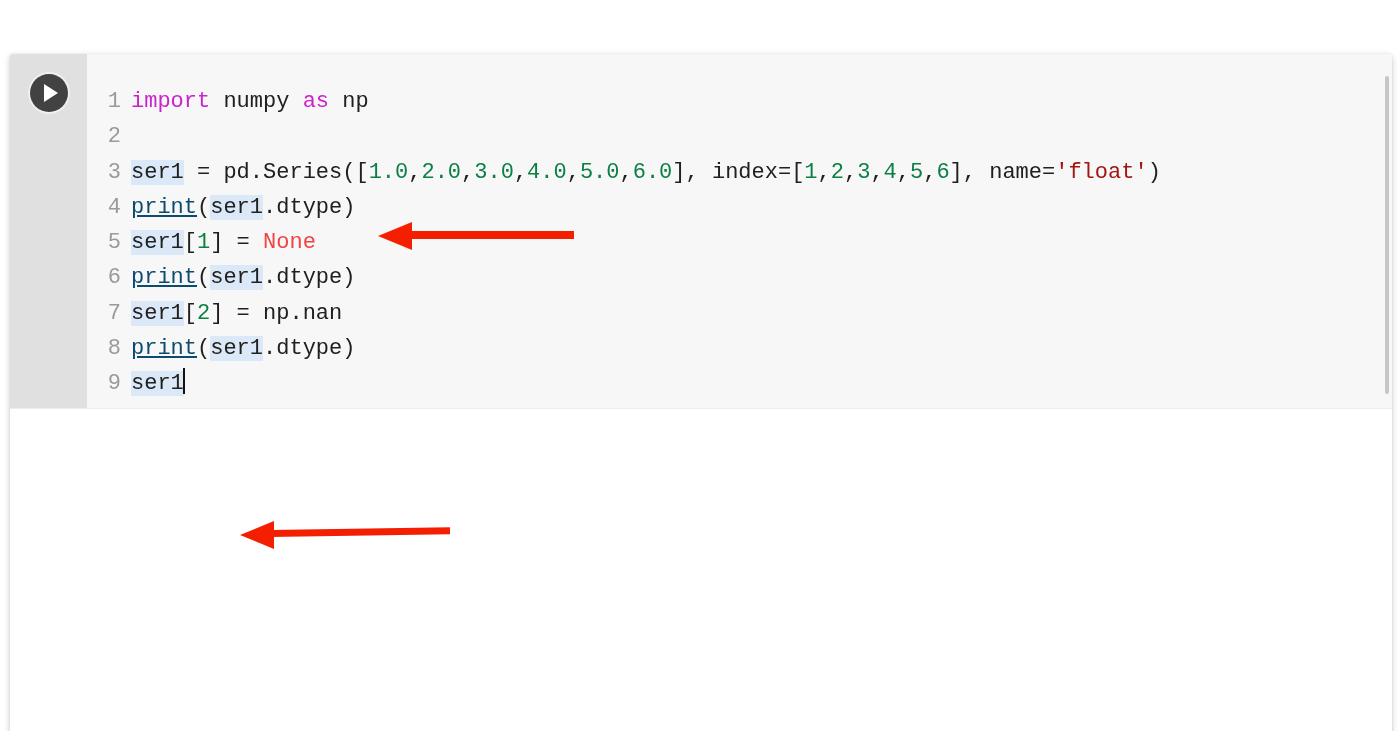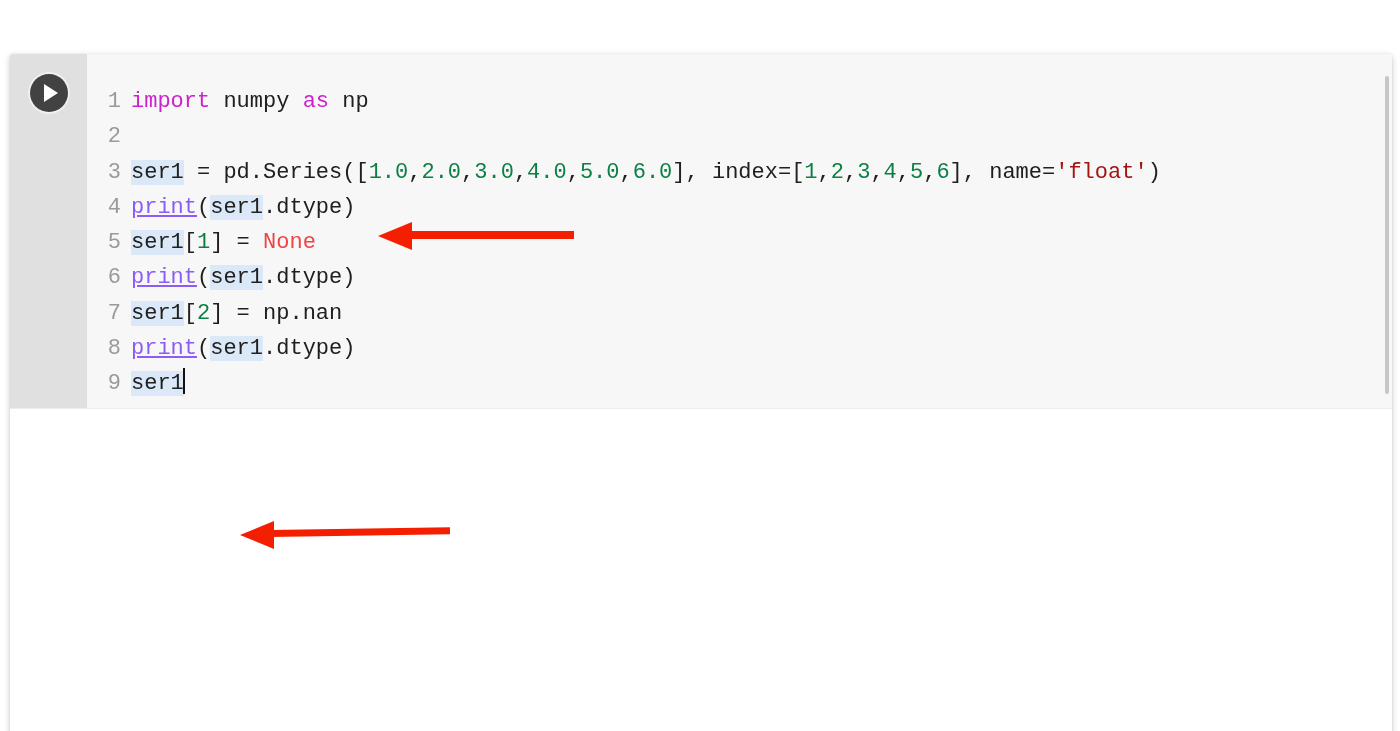--- a/index.html
+++ b/index.html
@@ -104,21 +104,21 @@
     box-sizing: border-box;
     -webkit-user-select: none;
     user-select: none;
   }
 
   
   .kw   { color: #cc22cc; }
   .num  { color: #0b8043; }
   .str  { color: #a31515; }
   .none { color: #ef4444; }
-  .fn   { color: #8b5cf6; text-decoration: underline; }
+  .fn   { color: #0c4a6e; text-decoration: underline; }
   .hl   { background: #dbe8f8; }
 
   .caret {
     display: inline-block;
     width: 2px;
     height: 26px;
     background: #111111;
     vertical-align: -5px;
     margin-left: -1px;
   }

